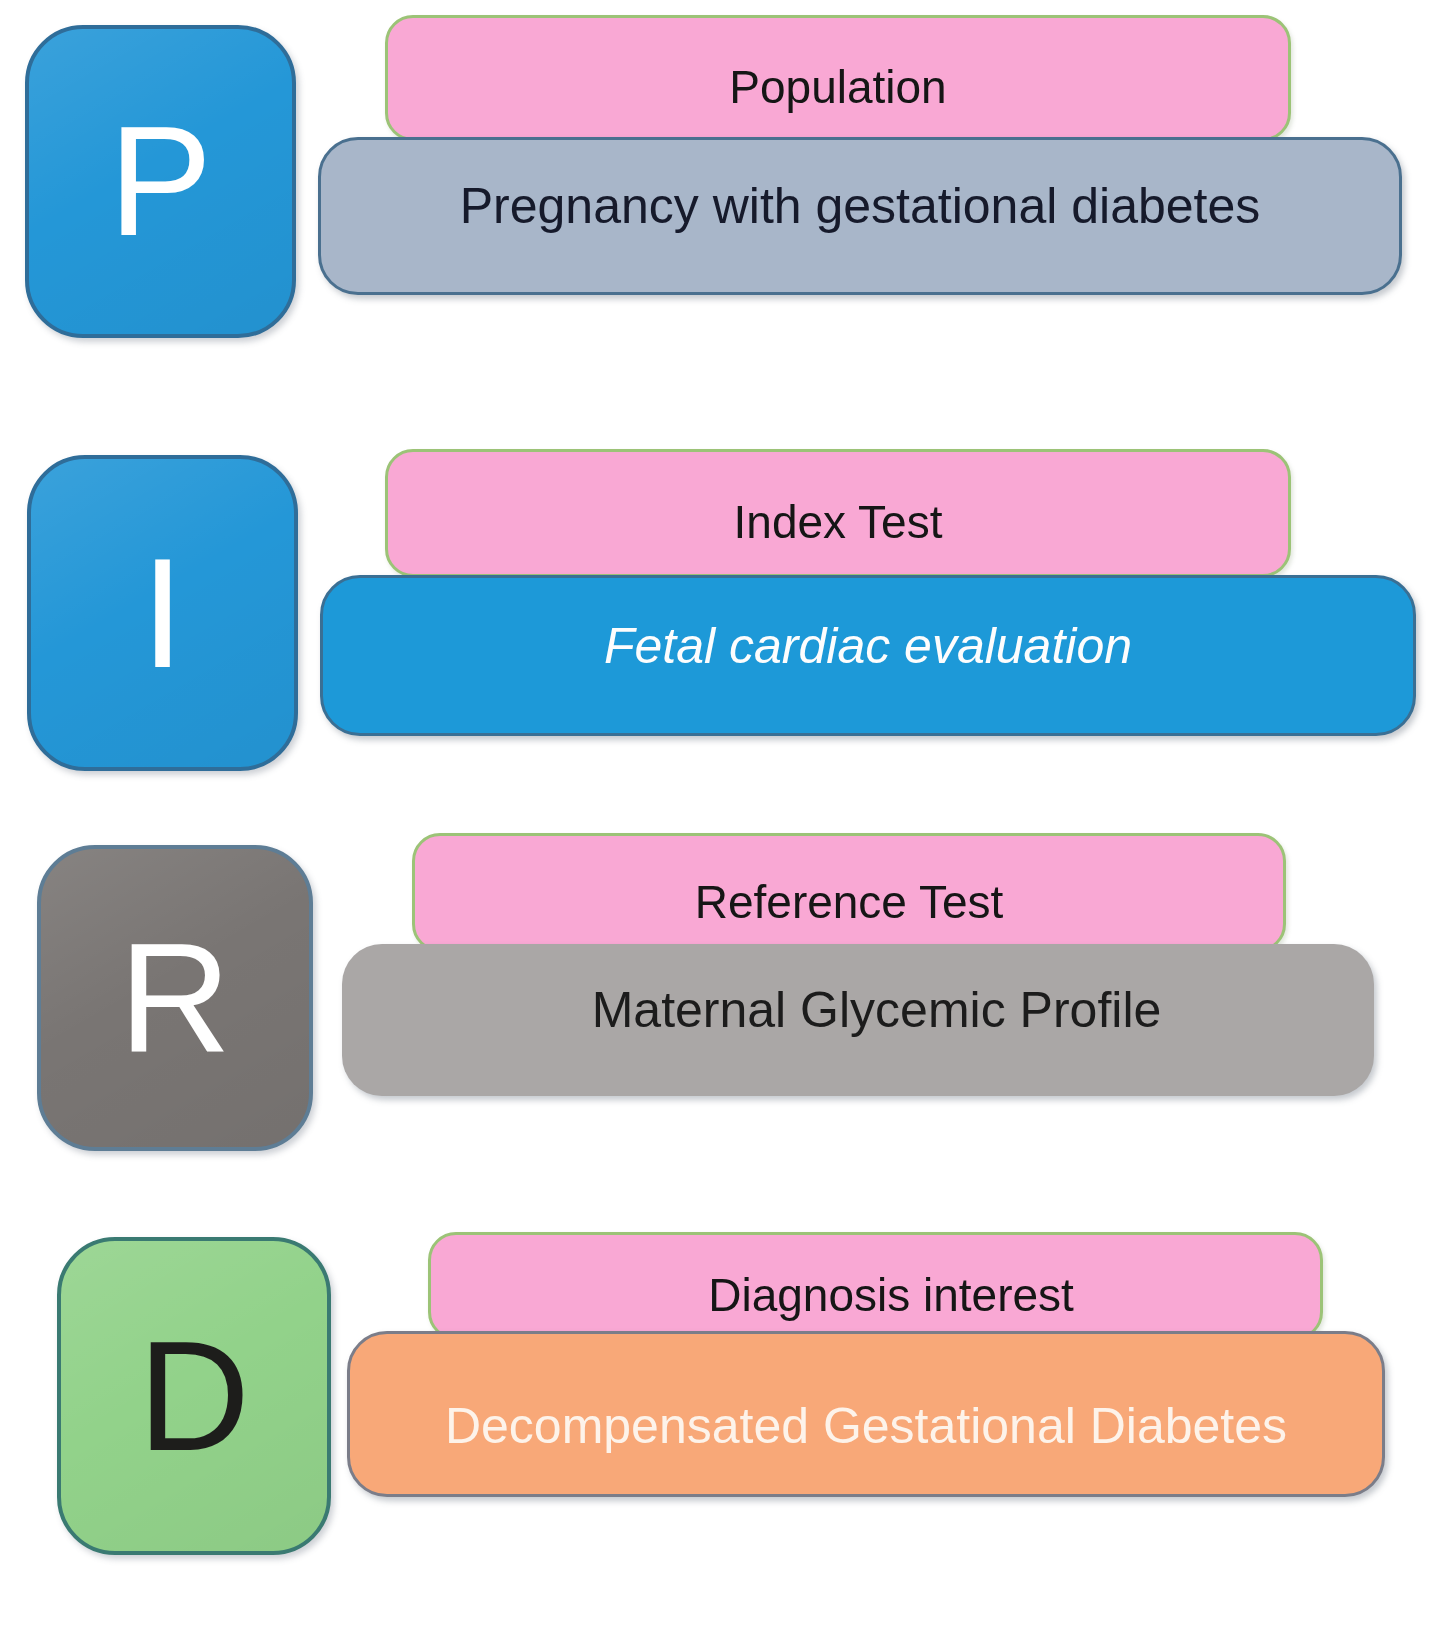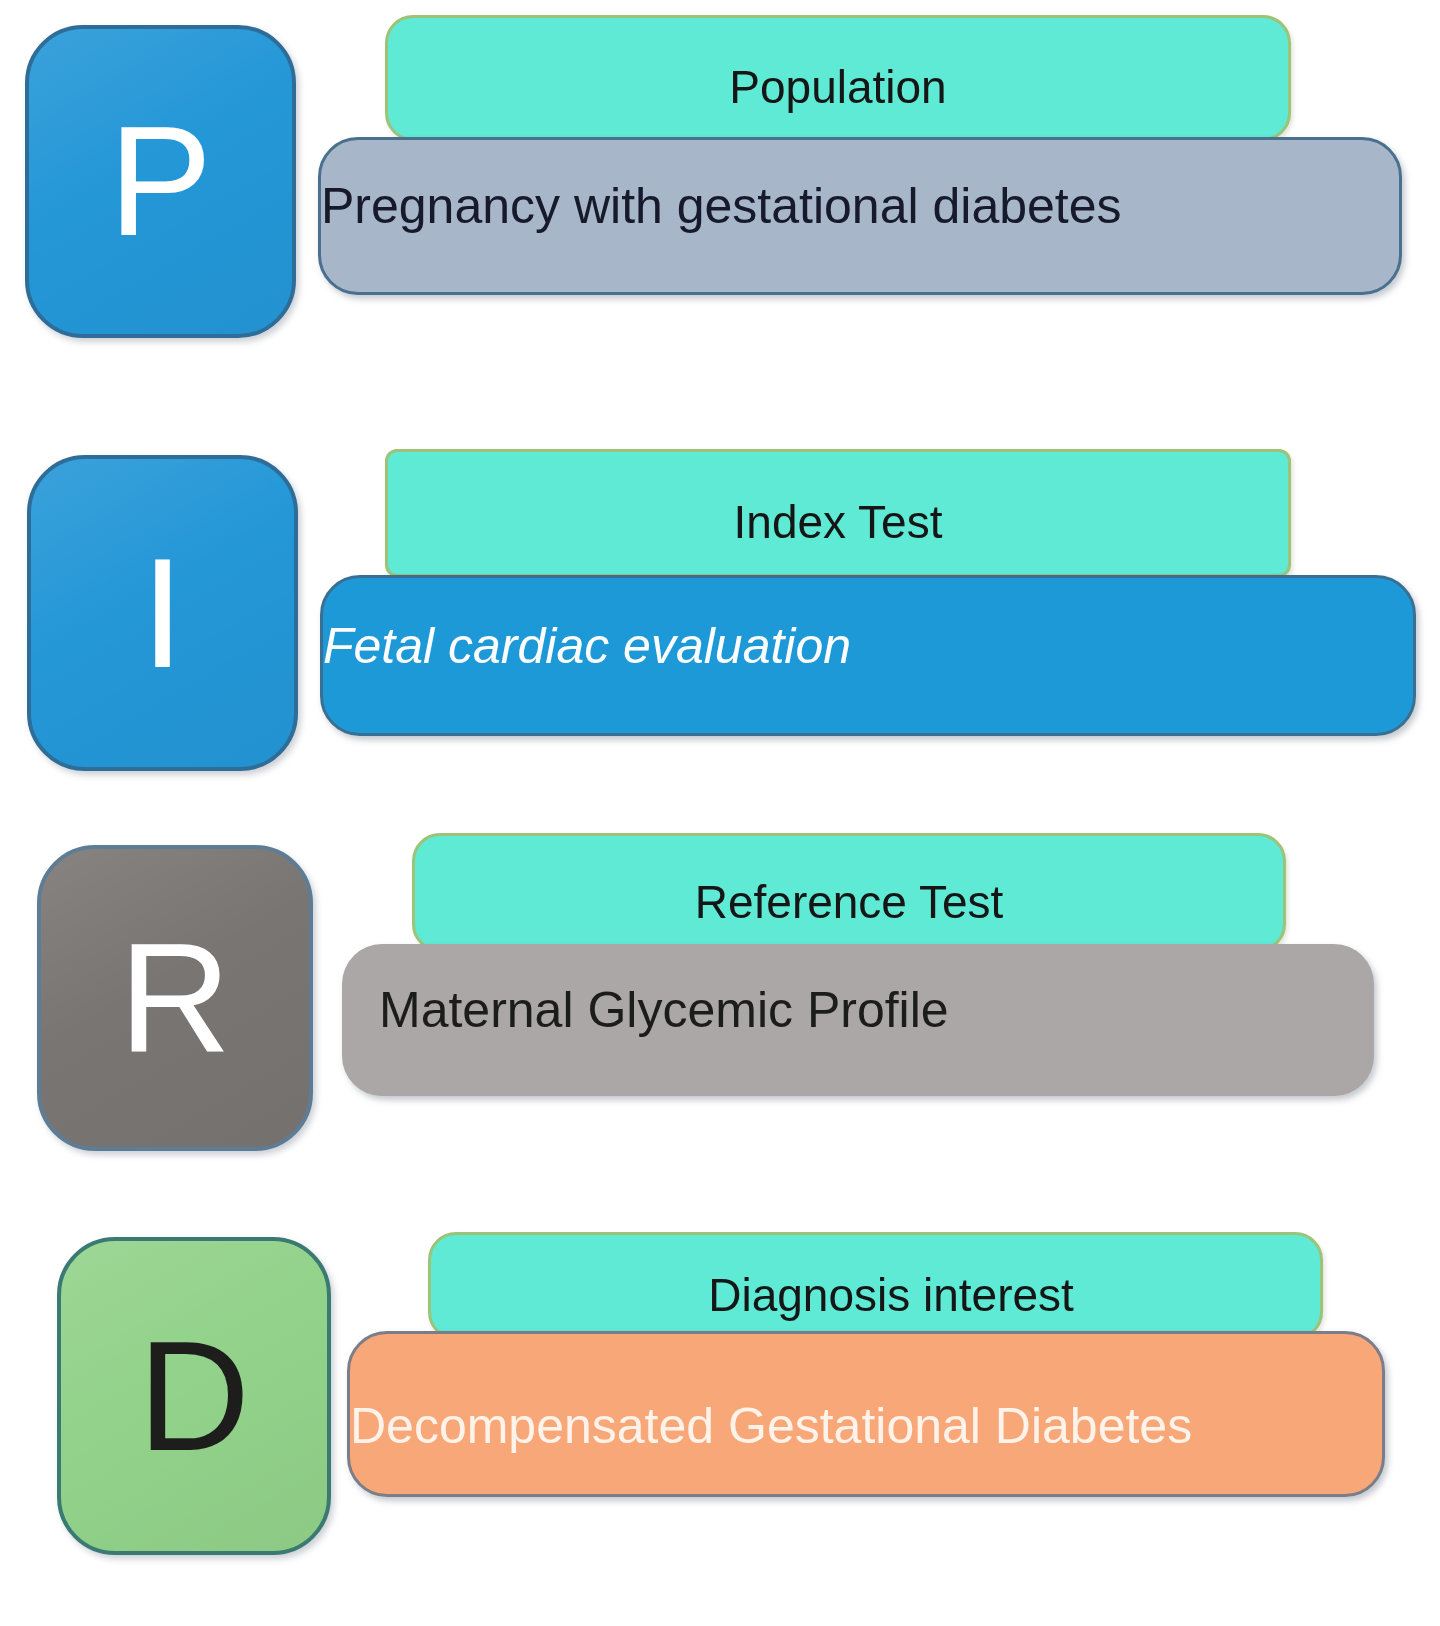--- a/index.html
+++ b/index.html
@@ -38,48 +38,48 @@
     display:flex;align-items:center;justify-content:center;
     border-radius:58px;
     border:4px solid transparent;
     box-shadow:3px 4px 6px rgba(90,100,115,0.30);
     background-image:linear-gradient(150deg, rgba(255,255,255,0.10) 0%, rgba(255,255,255,0) 45%, rgba(0,0,0,0.04) 100%);
     z-index:3;
   }
   .letter{font-size:155px;line-height:1;font-weight:400;}
   .label-box{
     position:absolute;
-    background:#5eead4;
+    background:#f9a8d4;
     border:3px solid var(--label_border);
     border-radius:28px;
     display:flex;align-items:center;justify-content:center;
     box-shadow:2px 3px 4px rgba(120,140,100,0.22);
     z-index:1;
   }
   .label-text{font-size:46px;color:#161616;padding-top:18px;}
   .value-box{
     position:absolute;
     border-radius:40px;
-    display:flex;align-items:center;
+    display:flex;align-items:center;justify-content:center;
     box-shadow:3px 4px 6px rgba(90,100,115,0.35);
     z-index:2;
   }
   .value-text{font-size:50px;margin-bottom:20px;}
 
   
   .row-1 .letter-square{left:25px;top:25px;width:263px;height:305px;background-color:var(--blue_square);border-color:var(--blue_square_border);}
   .row-1 .letter{color:var(--letter_light);}
   .row-1 .label-box{left:385px;top:15px;width:900px;height:120px;}
   .row-1 .value-box{left:318px;top:137px;width:1078px;height:152px;background-color:var(--steel_box);border:3px solid var(--steel_box_border);}
   .row-1 .value-text{color:var(--steel_text);}
 
   
   .row-2 .letter-square{left:27px;top:455px;width:263px;height:308px;background-color:var(--blue_square);border-color:var(--blue_square_border);}
   .row-2 .letter{color:var(--letter_light);}
-  .row-2 .label-box{left:385px;top:449px;width:900px;height:122px;border-radius:12px;}
+  .row-2 .label-box{left:385px;top:449px;width:900px;height:122px;}
   .row-2 .value-box{left:320px;top:575px;width:1090px;height:155px;background-color:var(--blue_box);border:3px solid var(--blue_box_border);font-style:italic;}
   .row-2 .value-text{color:var(--white_text);}
 
   
   .row-3 .letter-square{left:37px;top:845px;width:268px;height:298px;background-color:var(--gray_square);border-color:var(--gray_square_border);}
   .row-3 .letter{color:var(--letter_light);}
   .row-3 .label-box{left:412px;top:833px;width:868px;height:113px;}
   .row-3 .value-box{left:342px;top:944px;width:1032px;height:152px;background-color:var(--gray_box);border:none;}
   .row-3 .value-text{color:var(--gray_text);margin-left:37px;}
 

